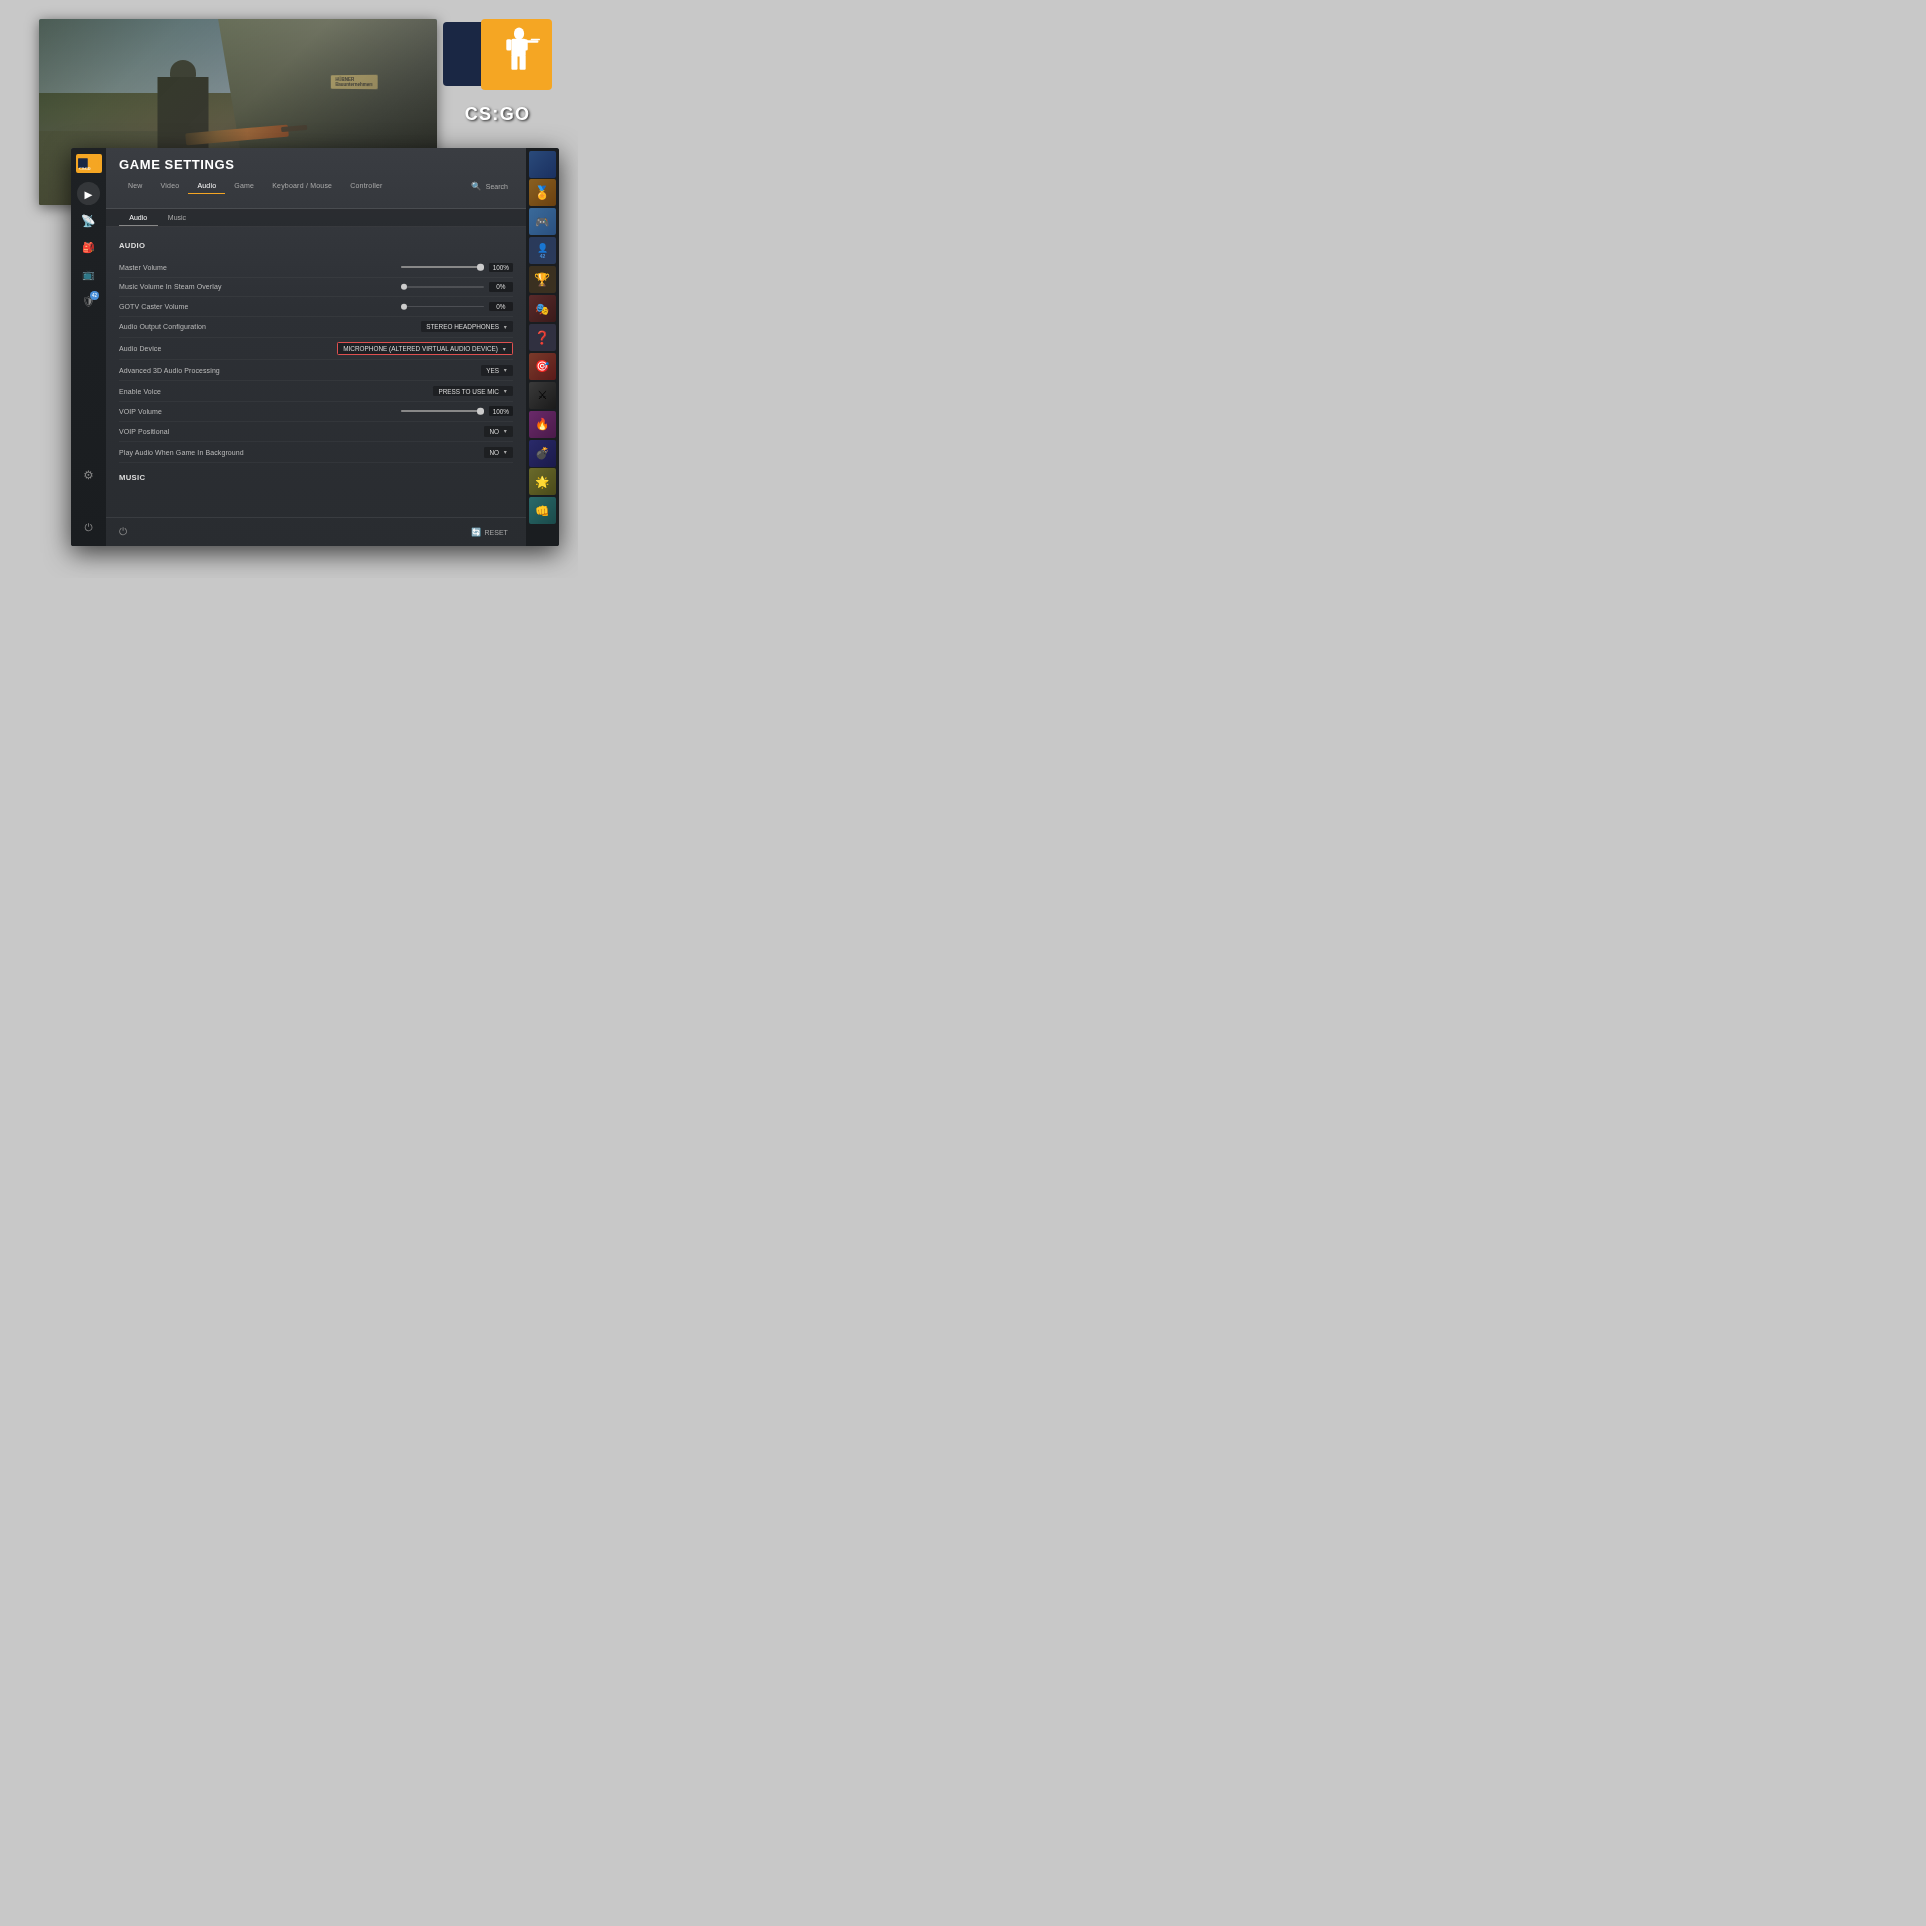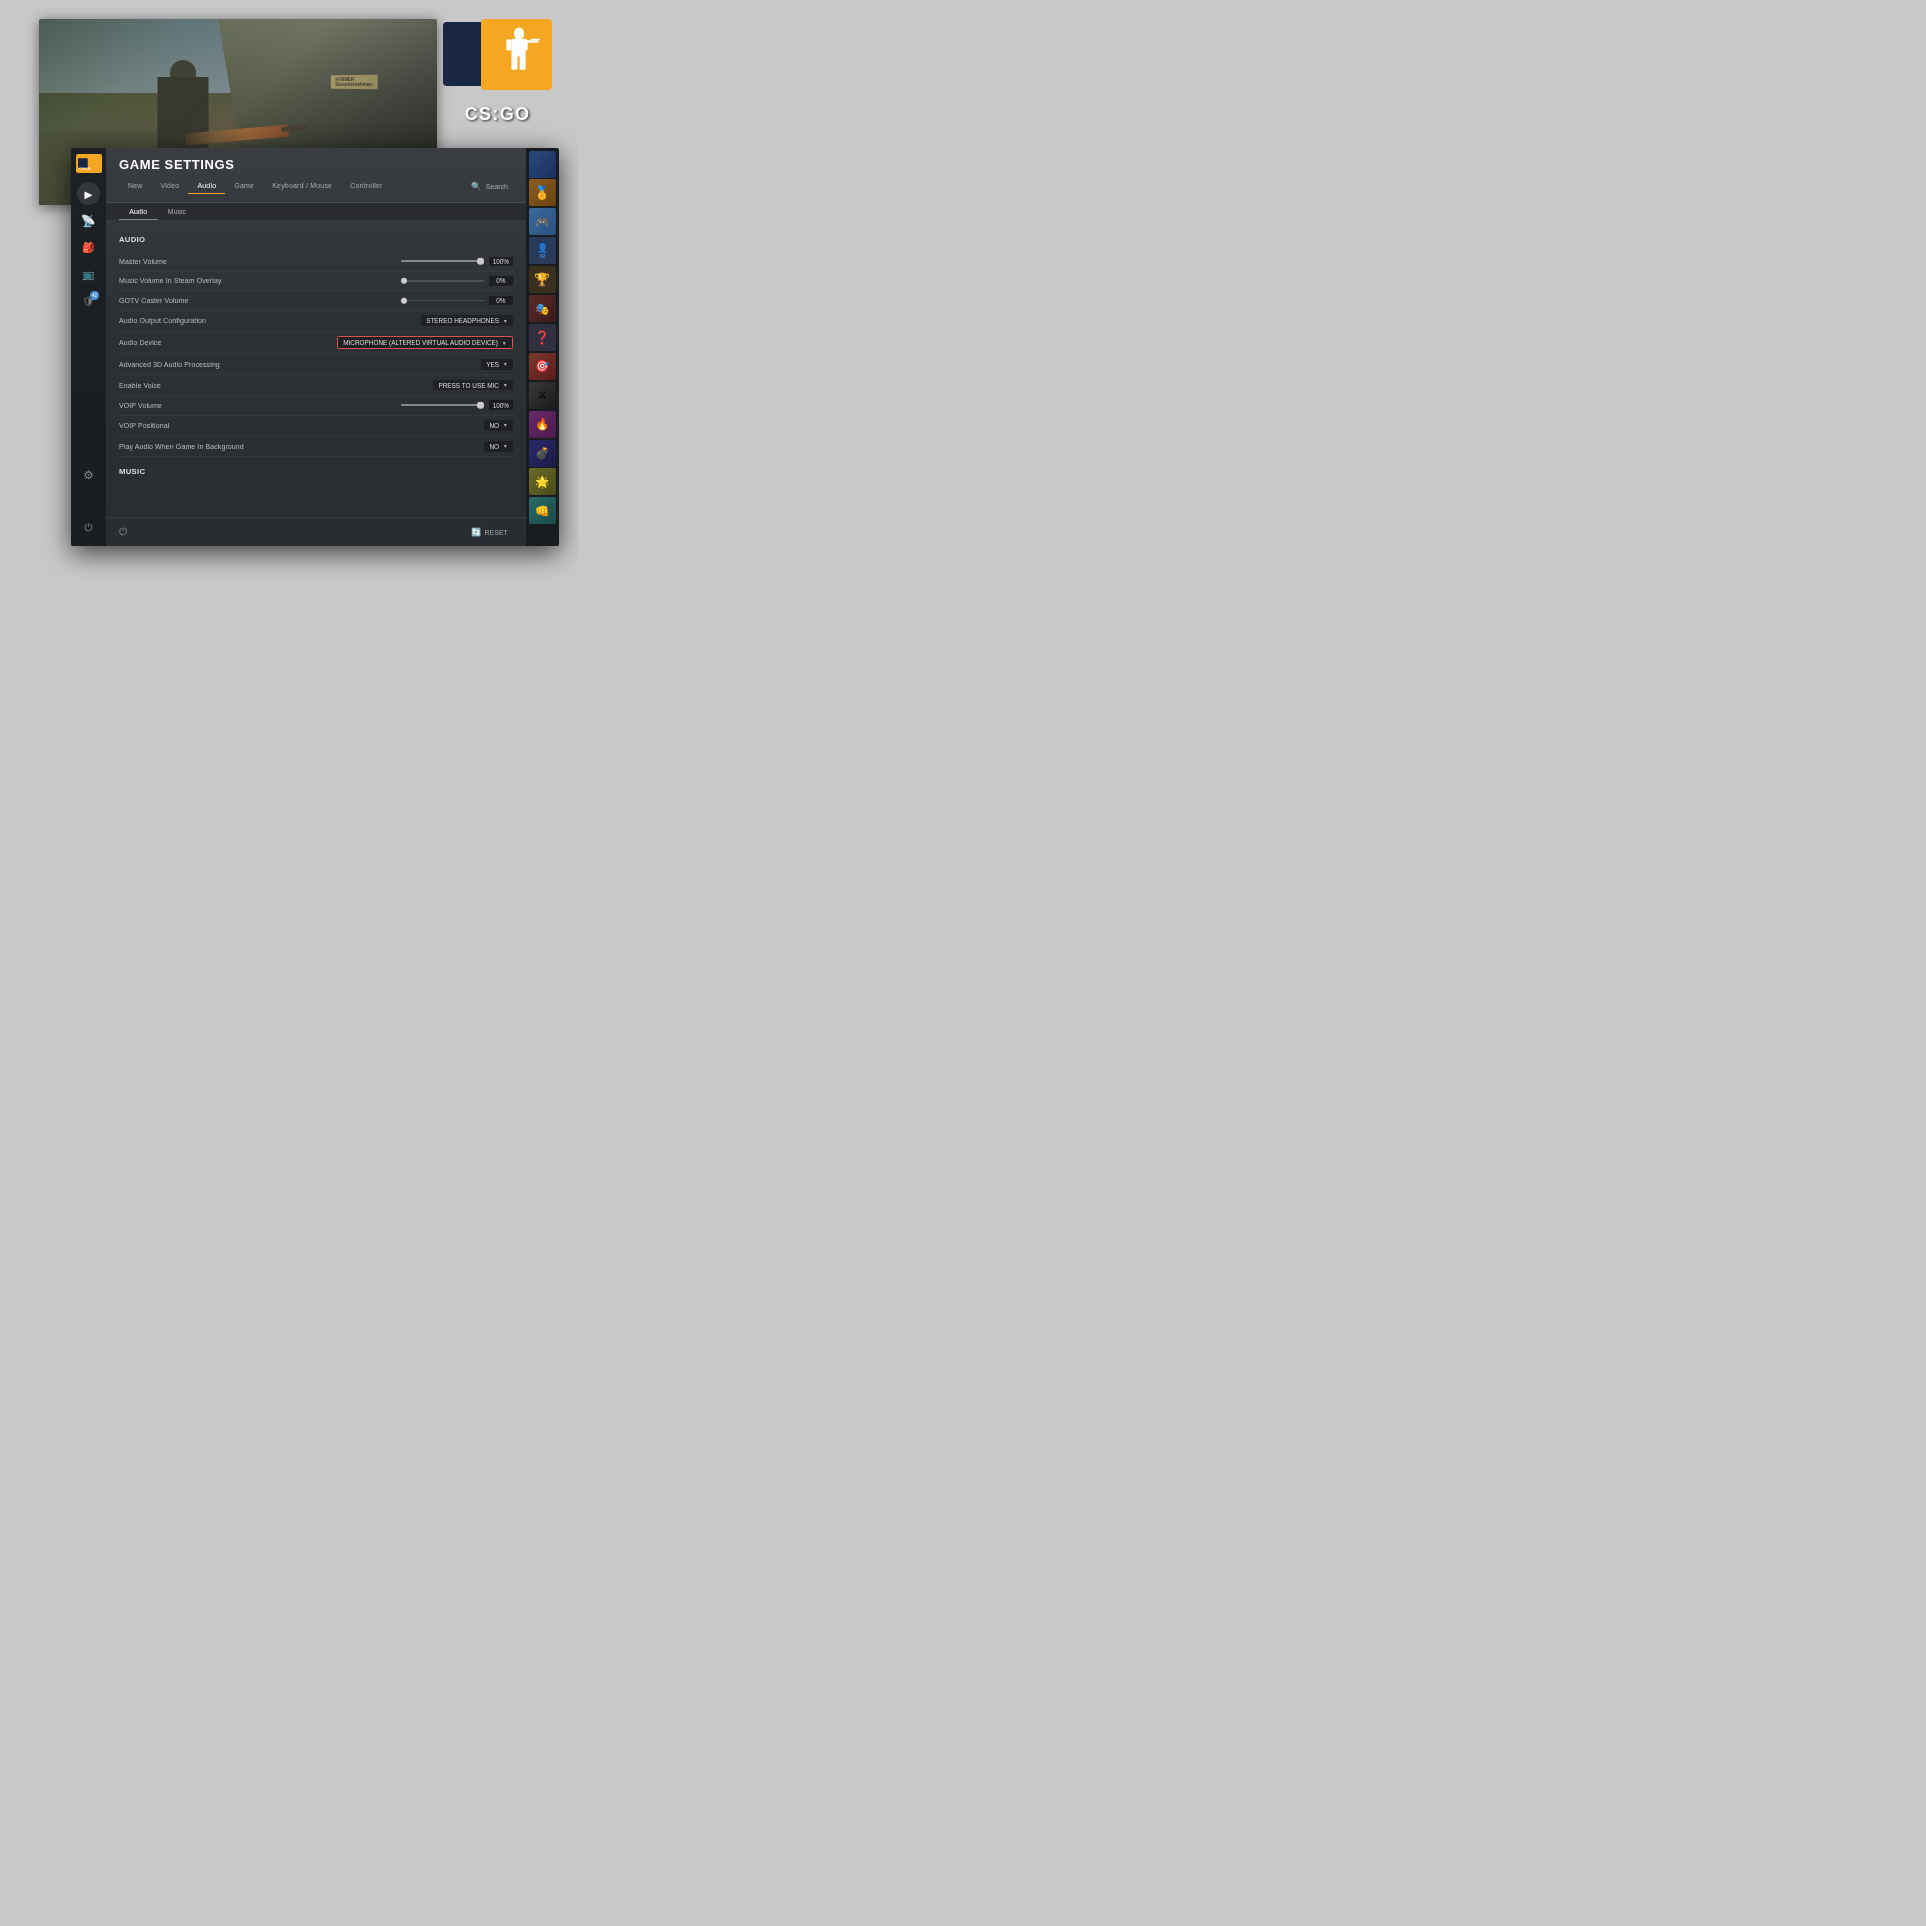--- a/index.html
+++ b/index.html
@@ -210,21 +210,21 @@
       left: 35px;
       right: 33px;
       top: 0;
       bottom: 0;
       display: flex;
       flex-direction: column;
     }
 
     
     .header {
-      padding: 9px 13px 8px;
+      padding: 9px 13px 14px;
       border-bottom: 0.6px solid rgba(255,255,255,0.1);
     }
 
     .game-settings-title {
       font-size: 13px;
       font-weight: 700;
       color: #fff;
       text-transform: uppercase;
       letter-spacing: 0.6px;
       margin-bottom: 6.4px;

